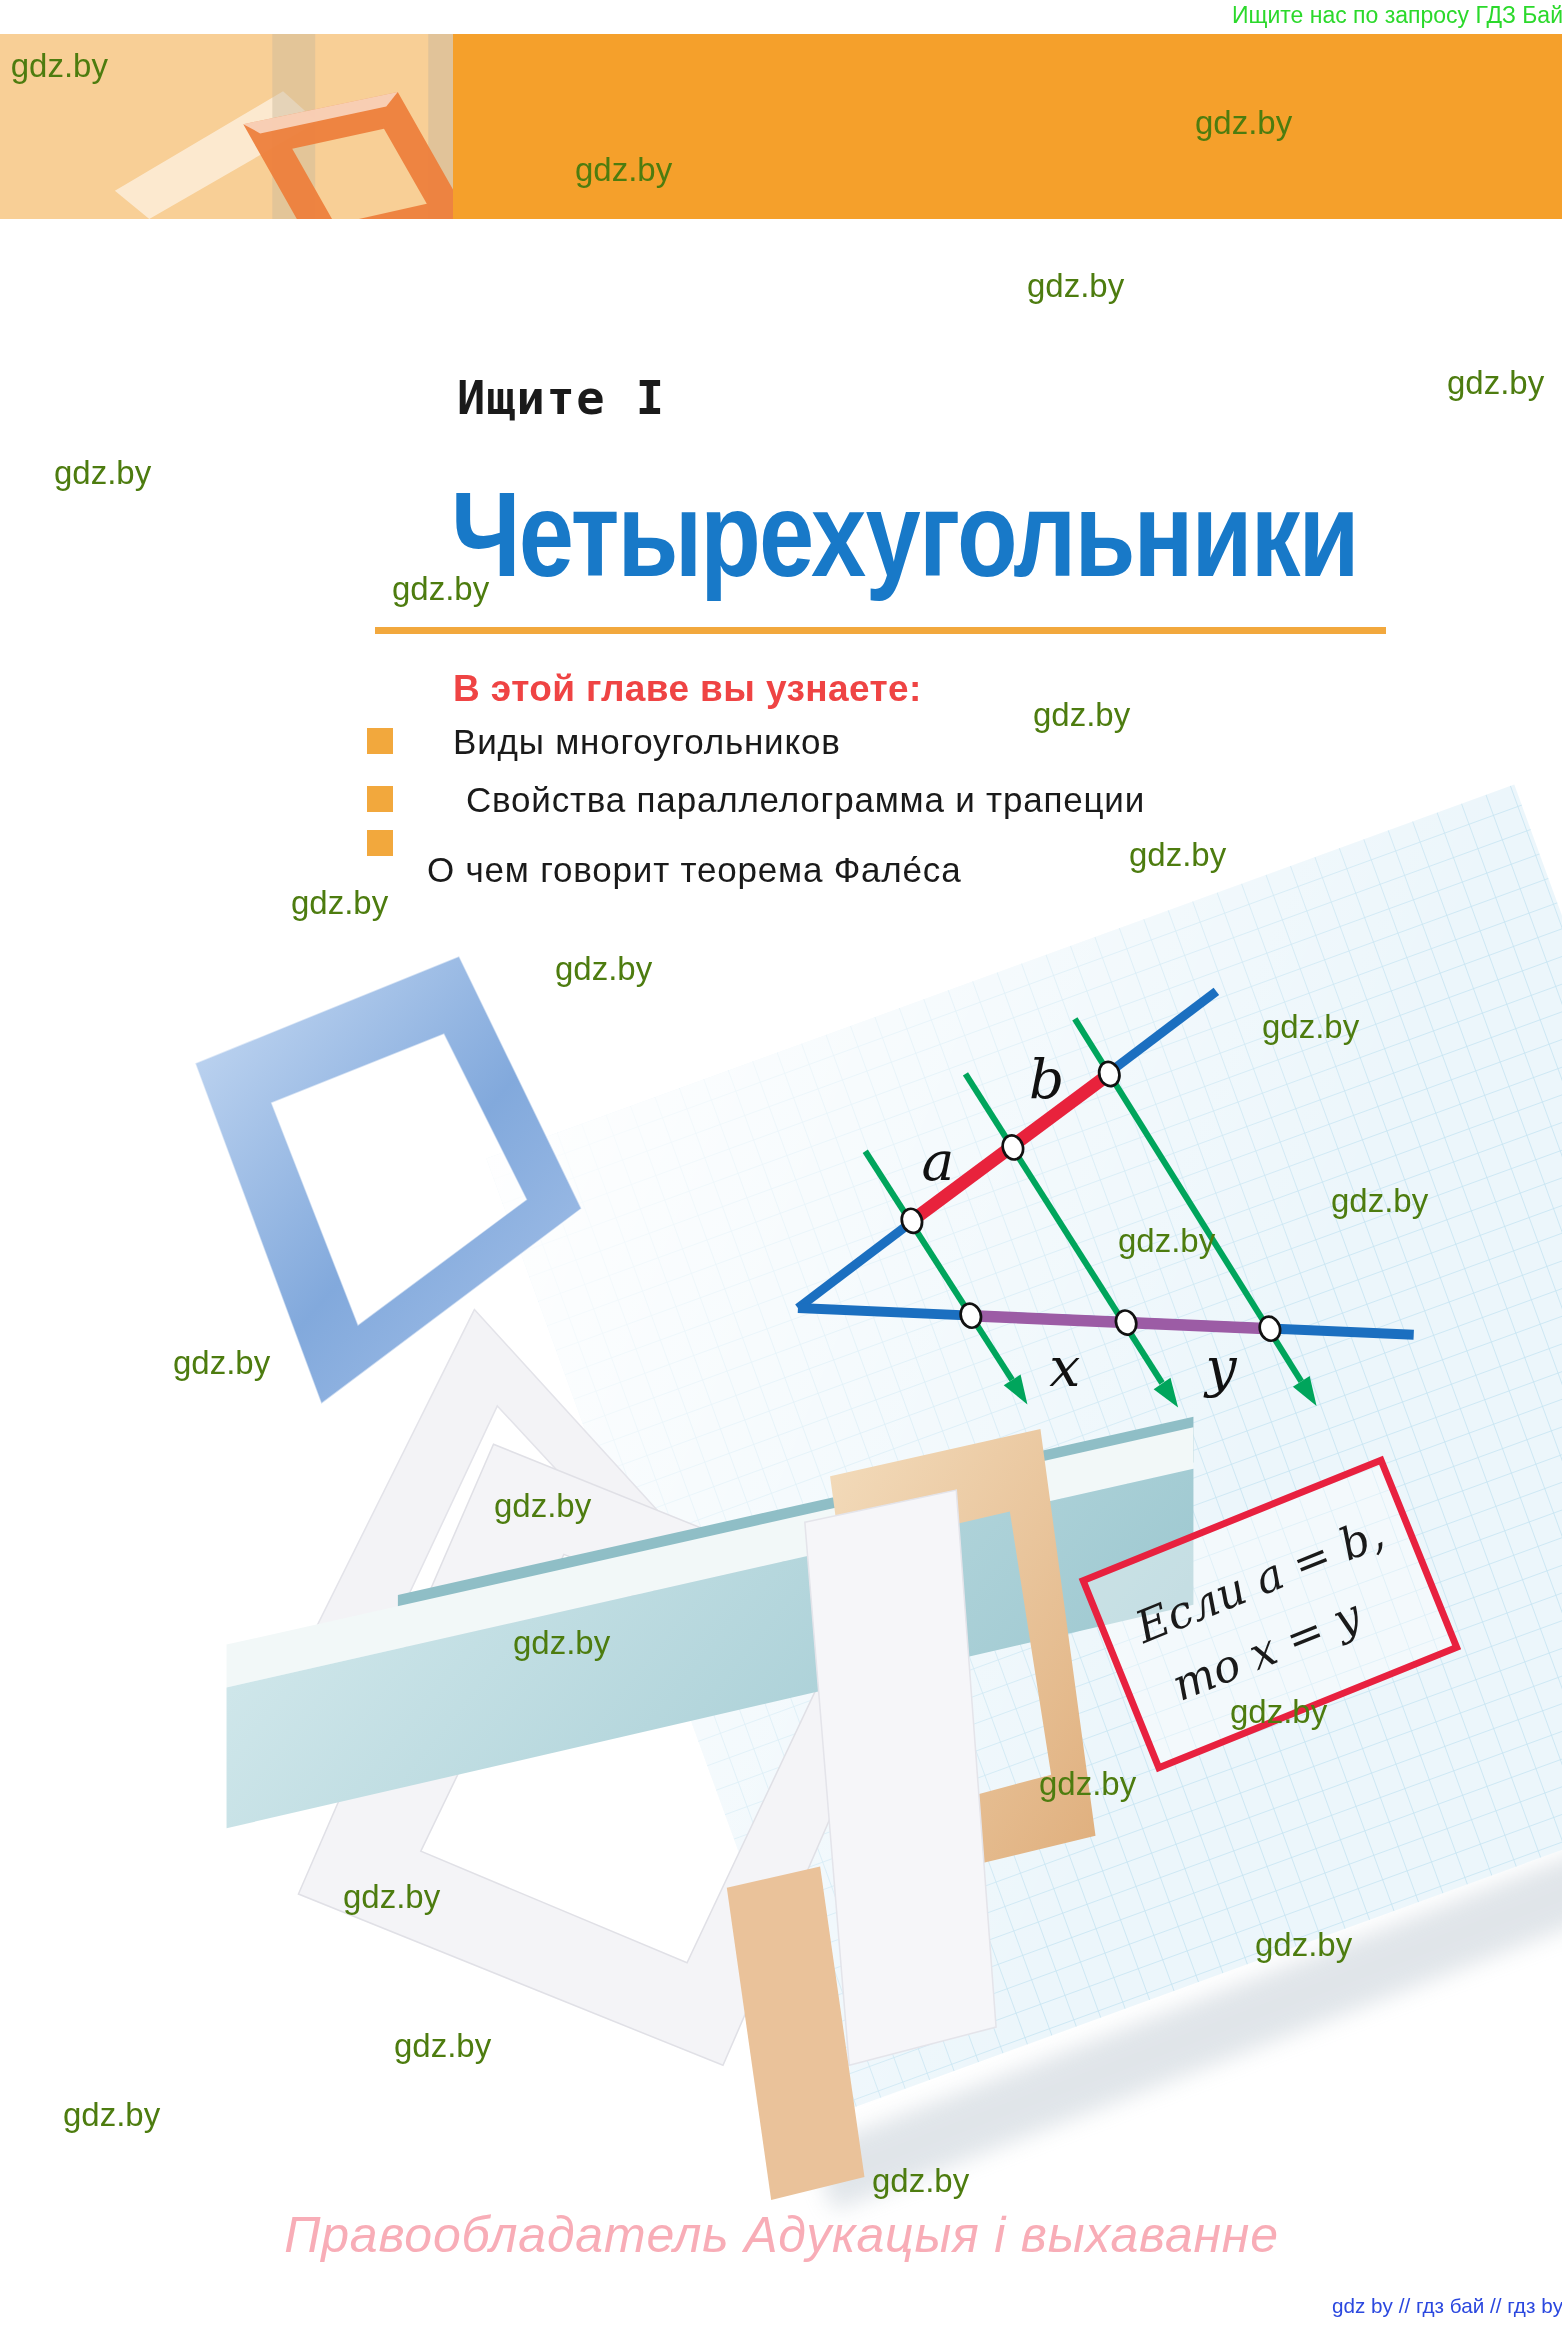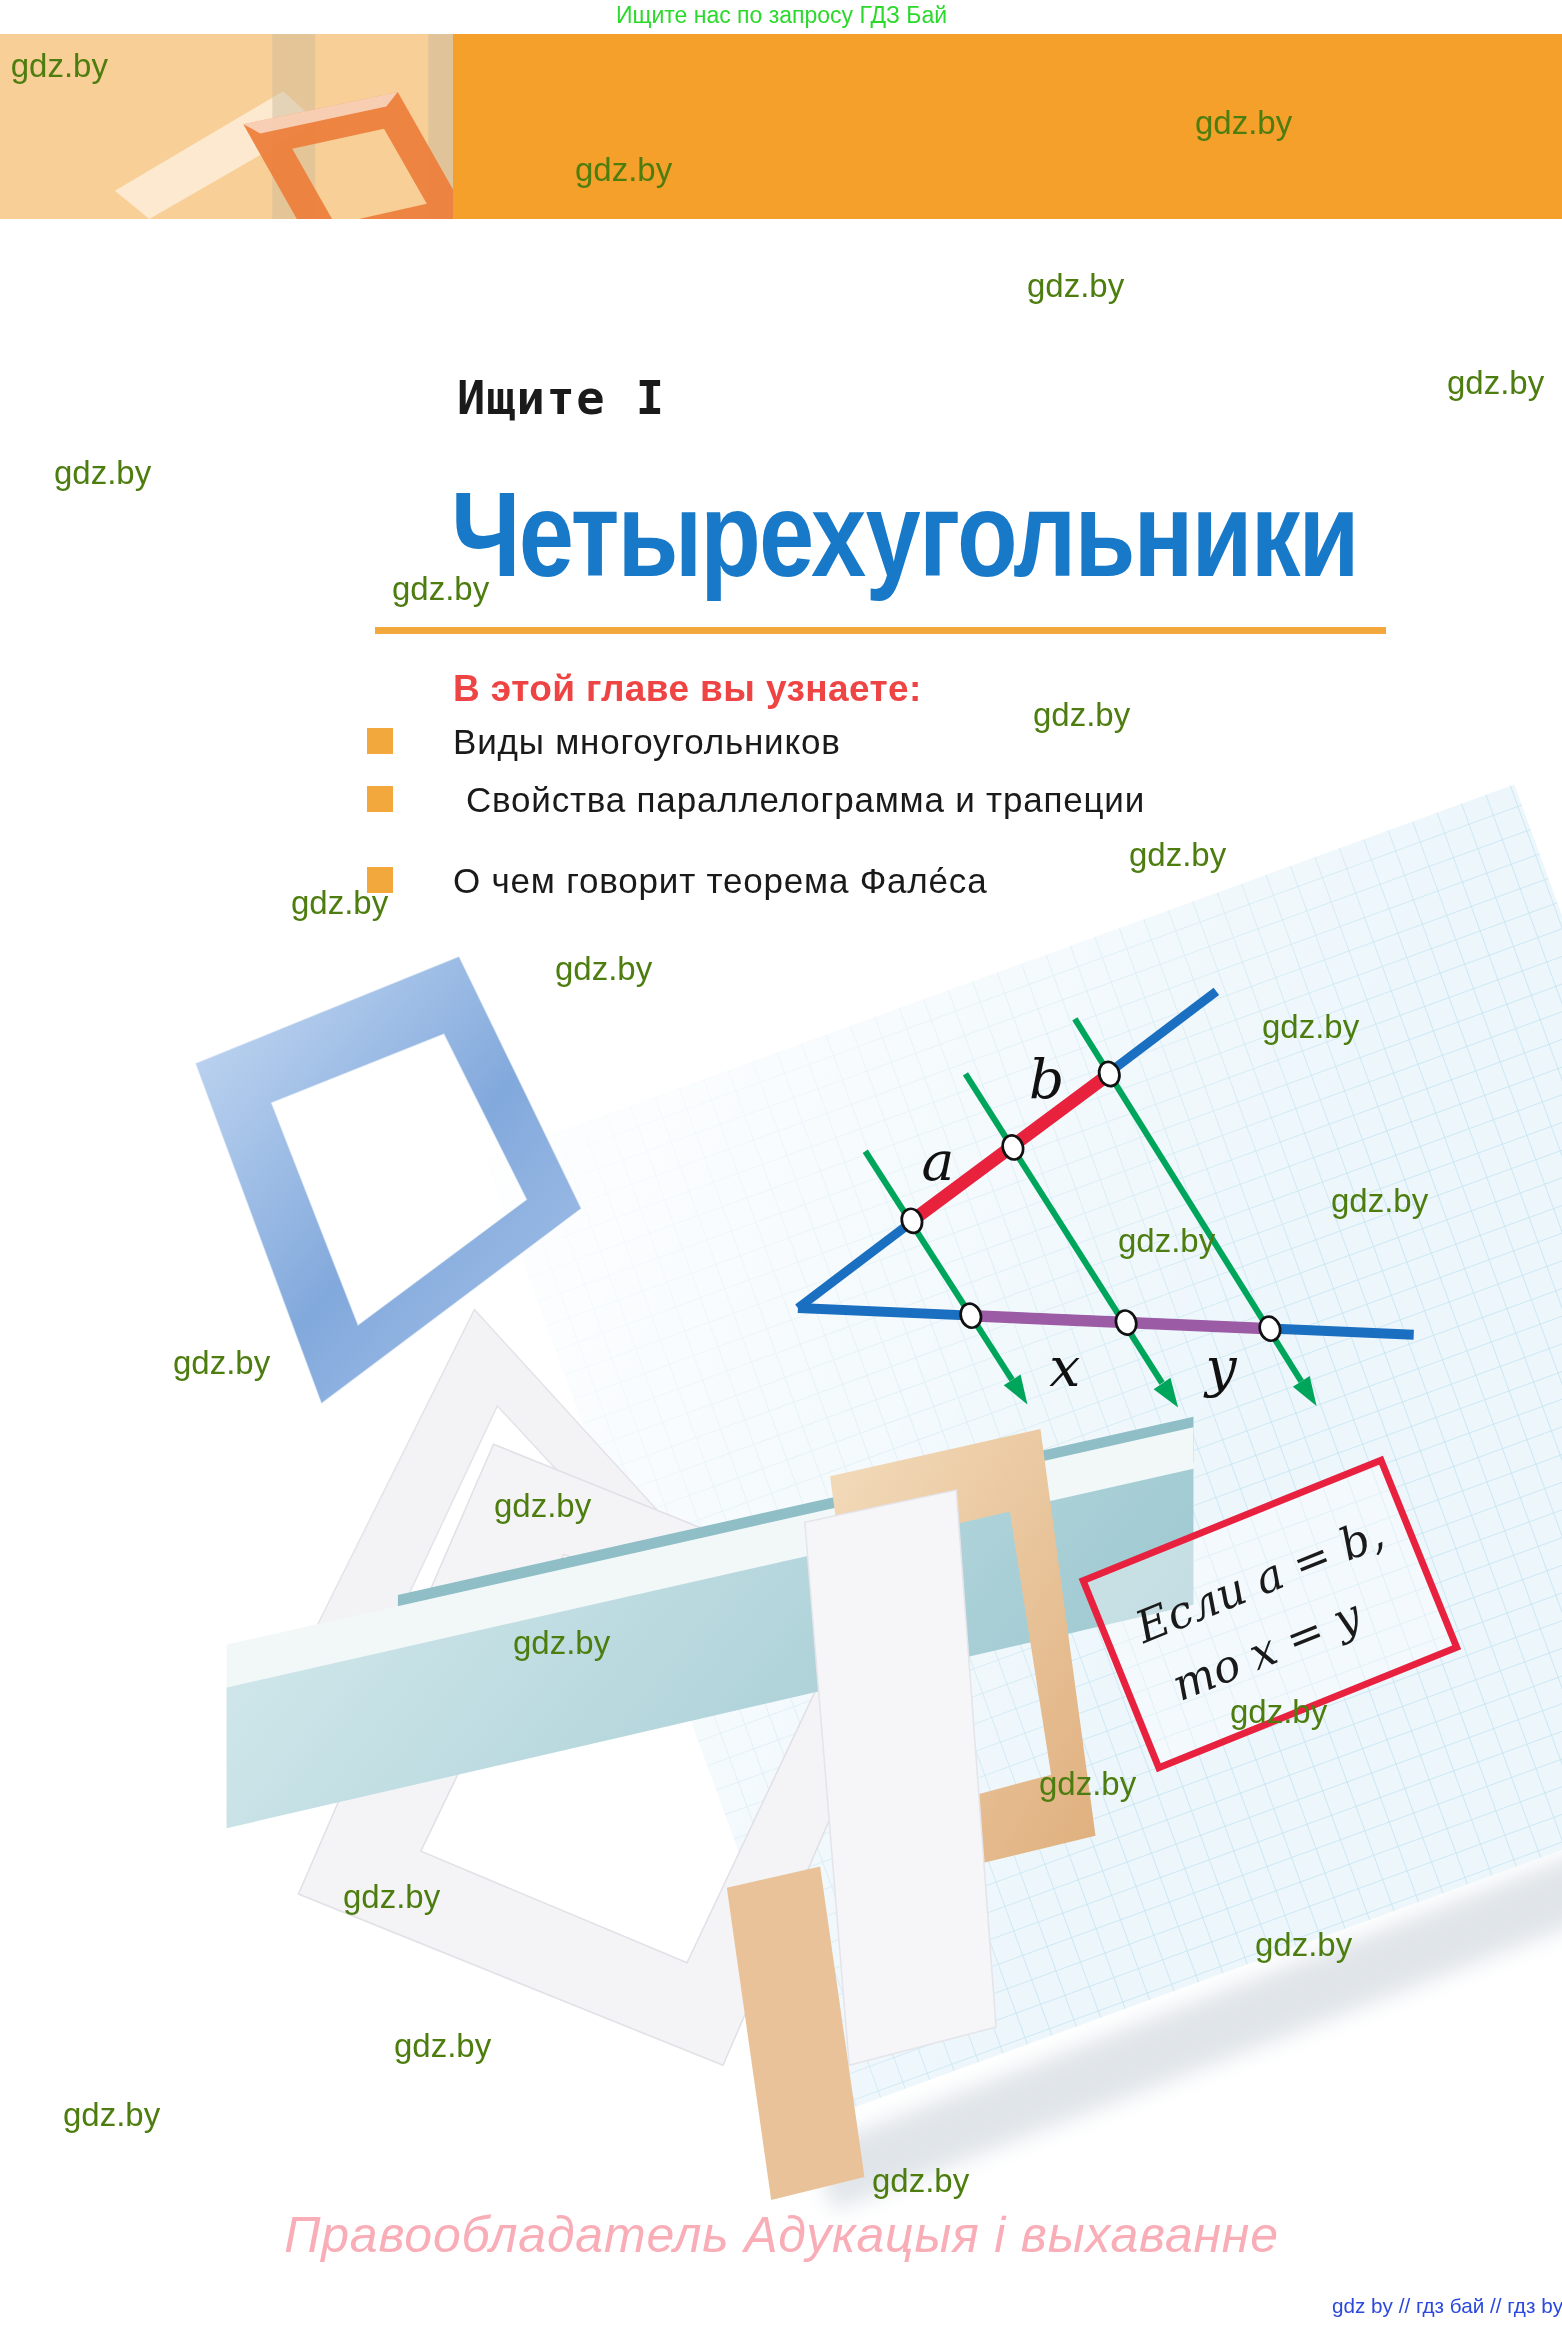--- a/index.html
+++ b/index.html
@@ -6,21 +6,21 @@
   body{
     position:relative;
     width:1563px;height:2330px;
     background:#ffffff;
     overflow:hidden;
     font-family:"Liberation Sans",sans-serif;
   }
   
   .promo-top{
     position:absolute;left:0;top:2.3px;width:100%;
-    text-align:center;
+    text-align:right;
     font-size:23px;font-weight:400;
     color:#2BD92B;
     z-index:30;
   }
   
   .header-band{position:absolute;left:0;top:34px;width:1563px;height:185px;z-index:10;}
   .band-left{position:absolute;left:0;top:0;width:453px;height:185px;background:#F8CF96;overflow:hidden;}
   .band-right{position:absolute;left:453px;top:0;width:1110px;height:185px;background:#F5A02B;}
   .band-left svg{display:block;}
   
@@ -45,21 +45,21 @@
     position:absolute;left:453px;top:656px;
     font-size:37px;font-weight:700;color:#ef4444;
     letter-spacing:0.4px;z-index:20;white-space:nowrap;margin-top:12px;
   }
   .bullet-row{position:absolute;left:367px;z-index:20;display:flex;align-items:flex-start;}
   .bullet-row .sq{width:26px;height:26px;background:#F2A83D;flex:0 0 auto;}
   .bullet-row .lbl{
     margin-left:60px;margin-top:-6.1px;
     font-size:35px;color:#1A1A1A;letter-spacing:0.8px;white-space:nowrap;
   }
-  .row-1{top:728px;} .row-2{top:786px;gap:13px;} .row-3{top:867px;}
+  .row-1{top:728px;} .row-2{top:786px;gap:13px;} .row-3{top:830px;flex-direction:column;}
   
   .art{position:absolute;left:0;top:0;z-index:5;}
   
   .wm{
     position:absolute;z-index:40;
     font-size:33px;color:#4d7c0f;line-height:1;white-space:nowrap;
   }
   
   .footer-rights{
     position:absolute;left:0;top:2206px;width:100%;text-align:center;

